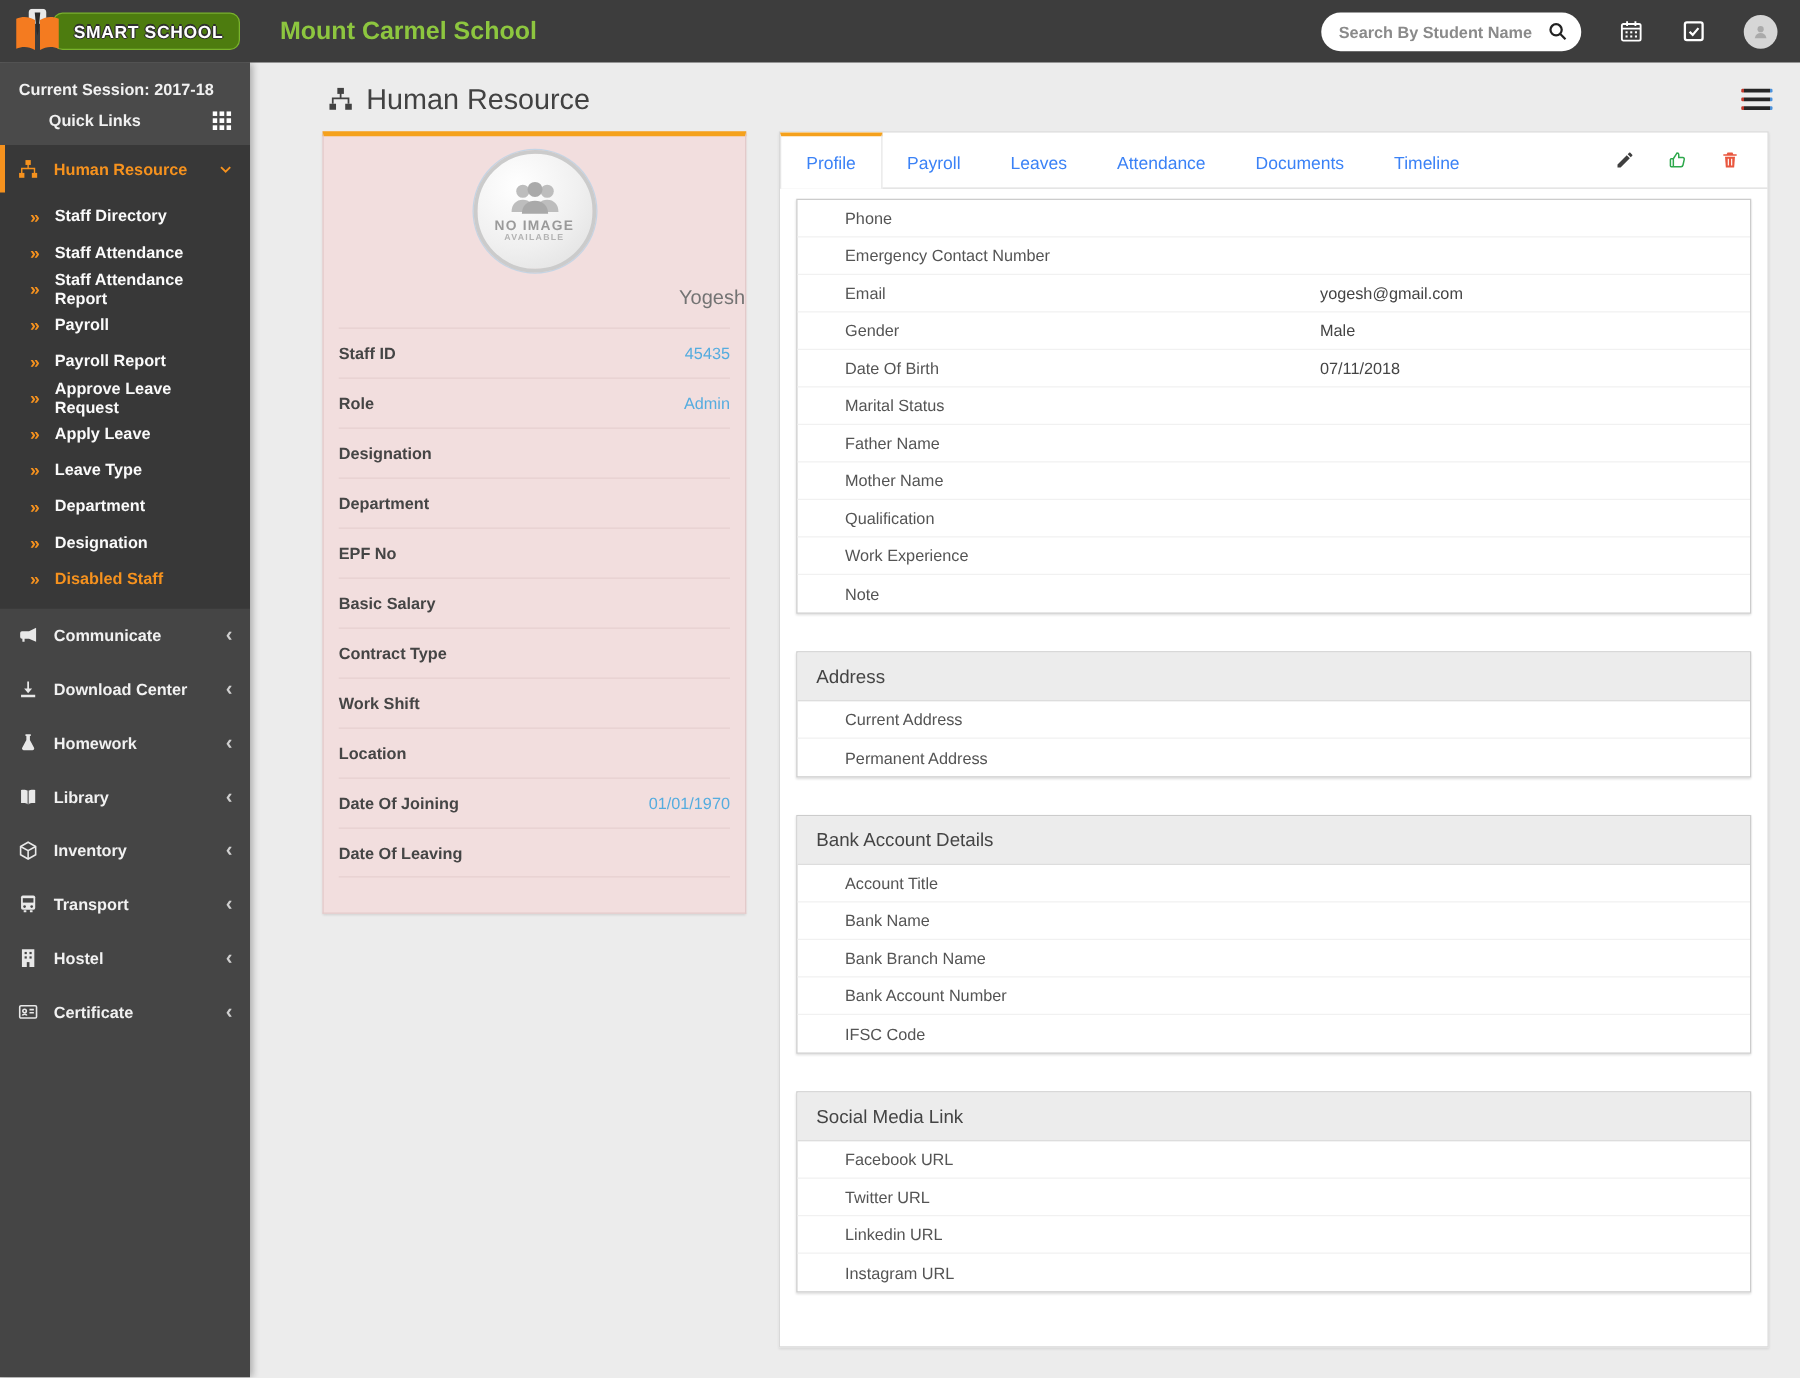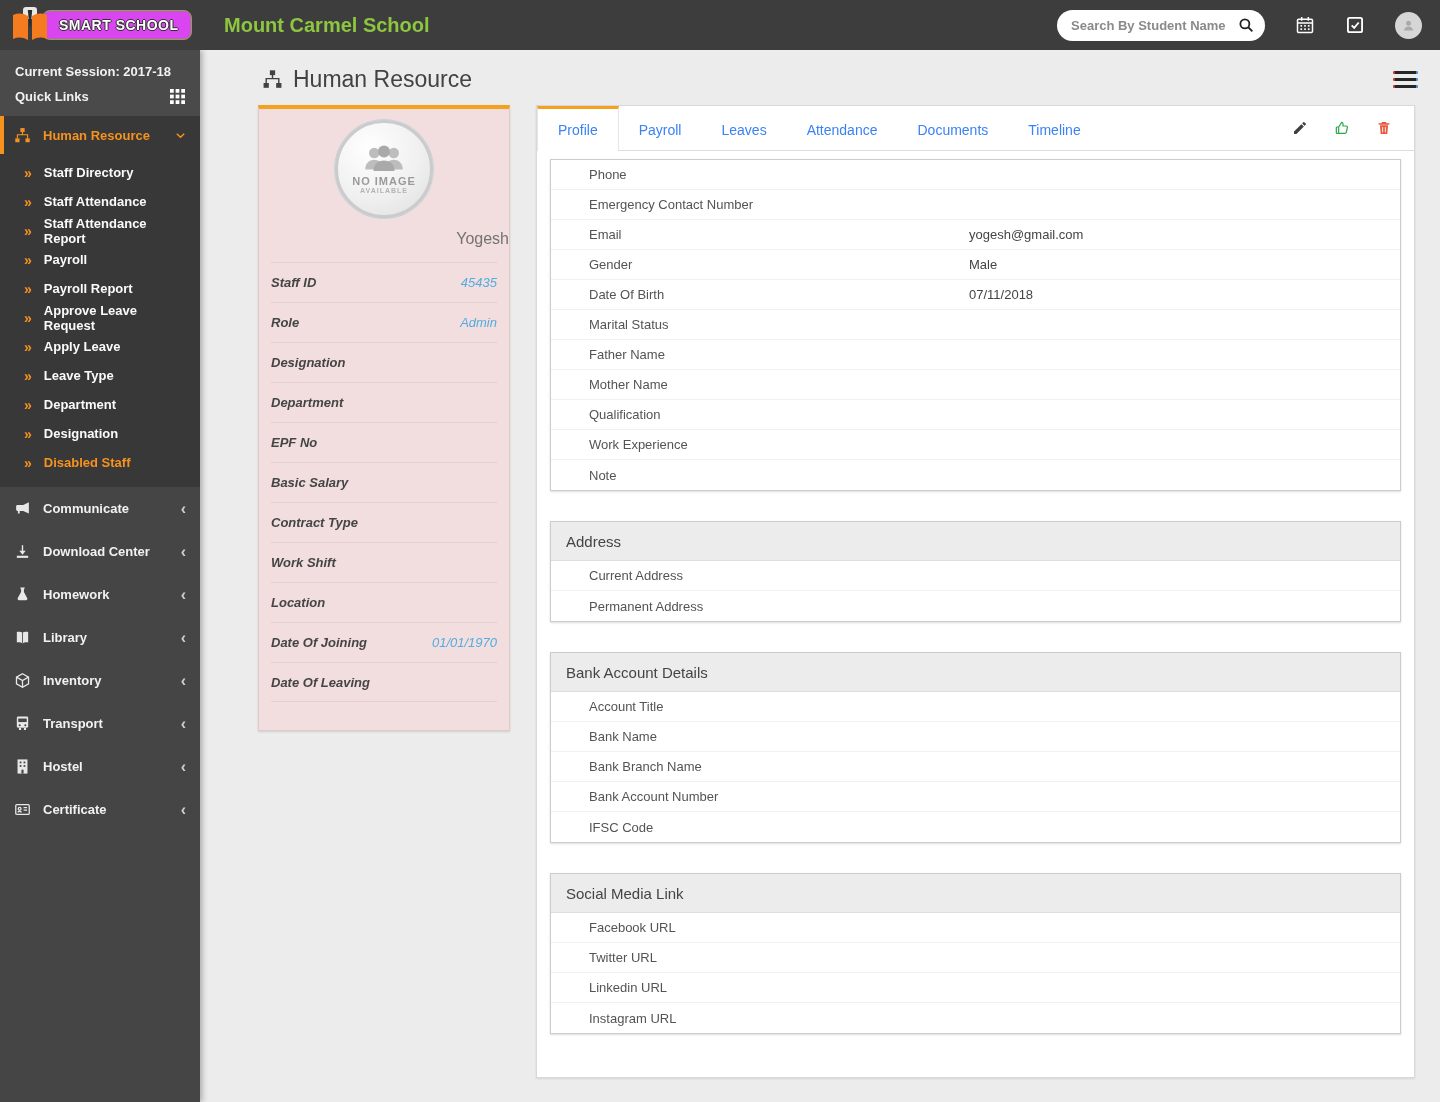--- a/index.html
+++ b/index.html
@@ -2,40 +2,40 @@
 <html><head>
 <meta charset="utf-8">
 <style>
   * { margin:0; padding:0; box-sizing:border-box; }
   html,body { width:1440px; height:1102px; font-family:"Liberation Sans", sans-serif; background:#ececec; overflow:hidden; }
 
   
   .app-header { height:50px; background:#3d3d3d; display:flex; align-items:center; padding:0 18px 0 10px; position:relative; z-index:5; }
   .logo { display:flex; align-items:center; width:190px; }
   .logo-book { width:40px; height:36px; margin-right:-8px; position:relative; z-index:2; }
-  .logo-pill { background:#d946ef; border:1px solid #79b32c; border-radius:8px; padding:6px 12px 6px 16px; color:#fff; font-size:14px; font-weight:800; letter-spacing:.5px; white-space:nowrap;
+  .logo-pill { background:#4d7c0f; border:1px solid #79b32c; border-radius:8px; padding:6px 12px 6px 16px; color:#fff; font-size:14px; font-weight:800; letter-spacing:.5px; white-space:nowrap;
     text-shadow:1px 0 0 #2f2f2f,-1px 0 0 #2f2f2f,0 1px 0 #2f2f2f,0 -1px 0 #2f2f2f; }
   .school-name { color:#8dc63f; font-size:20px; font-weight:700; margin-left:24px; }
   .header-right { margin-left:auto; display:flex; align-items:center; gap:30px; }
   .search-pill { background:#fff; border-radius:16px; height:31px; width:208px; display:flex; align-items:center; padding:0 10px 0 14px; }
   .search-pill input { border:0; outline:0; flex:1; min-width:0; font-size:13px; color:#555; font-family:"Liberation Sans",sans-serif;font-weight:bold; }
   .search-pill input::placeholder { color:#8a8a8a; }
   .search-btn { width:18px; height:18px; color:#222; cursor:pointer; flex:none; }
   .hicon { width:20px; height:20px; color:#fff; cursor:pointer; }
   .avatar { width:27px; height:27px; border-radius:50%; background:#d6d6d6; display:flex; align-items:center; justify-content:center; color:#aaa; cursor:pointer; }
   .avatar svg { width:15px; height:15px; }
 
   
   .layout { display:flex; height:1052px;gap:44px; }
 
   
   .sidebar { width:200px; background:#454545; color:#f1f1f1; box-shadow:2px 0 6px rgba(0,0,0,.3); position:relative; z-index:4; flex:none; }
   .session-block { background:#4a4a4a; padding:10px 15px 12px; font-size:13px; font-weight:700; }
   .session-line { padding:4px 0; }
-  .quick-row { display:flex; align-items:center; padding-top:6px; cursor:pointer; }
+  .quick-row { display:flex; align-items:center; padding-top:6px; cursor:pointer;margin-left:24px; }
   .quick-row .gicon { margin-left:auto; width:15px; height:15px; color:#fff; }
   .mitem { display:flex; align-items:center; height:43px; padding:0 14px; font-size:13px; font-weight:700; cursor:pointer; color:#f1f1f1; }
   .mitem .micon { width:17px; height:17px; margin-right:12px; color:#e8e8e8; flex:none; }
   .mitem .mchev { margin-left:auto; color:#cfcfcf; font-size:16px; line-height:1; }
   .hr-group { background:#383838; }
   .hr-head { height:38px; border-left:4px solid #f6921e; padding-left:10px; color:#f6921e; }
   .hr-head .micon { color:#f6921e; }
   .hr-head .mchev svg { width:11px; height:11px; color:#f6921e; }
   .submenu { list-style:none; padding:4px 0 10px; }
   .subitem { display:flex; align-items:center; height:29px; padding:0 10px 0 24px; font-size:13px; font-weight:700; cursor:pointer; color:#fafafa; }
@@ -47,28 +47,28 @@
   .page-head { display:flex; align-items:center; padding:16px 22px 12px 18px; }
   .page-head .ticon { width:21px; height:21px; color:#424242; margin-right:10px; }
   .page-title { font-size:23px; color:#424242; font-weight:400; }
   .burger { margin-left:auto; width:25px; height:17px; display:flex; flex-direction:column; justify-content:space-between; cursor:pointer; }
   .burger span { height:3px; border-radius:1px;
     background:linear-gradient(to right,#c0392b 0 2px,#262626 2px calc(100% - 2px),#4a90d9 calc(100% - 2px) 100%); }
 
   .content { display:flex; align-items:flex-start; padding:0 25px 20px 14px; gap:26px; }
 
   
-  .profile-card { width:252px; flex:none; background:#f2dede; border:1px solid #e3caca; border-top:4px solid #f5a11c; box-shadow:0 1px 2px rgba(0,0,0,.12); padding-bottom:28px; }
+  .profile-card { width:339px; flex:none; background:#f2dede; border:1px solid #e3caca; border-top:4px solid #f5a11c; box-shadow:0 1px 2px rgba(0,0,0,.12); padding-bottom:28px; }
   .pc-circle { width:98px; height:98px; border-radius:50%; margin:11px auto 0; border:3px solid #cbcbcb; box-shadow:0 0 0 1px #c4d4e4;
     background:radial-gradient(circle at 35% 28%, #ffffff, #f0f0f0 55%, #e2e2e2 90%); display:flex; flex-direction:column; align-items:center; justify-content:center; text-align:center; }
   .pc-circle svg { width:52px; height:30px; margin-bottom:1px; }
   .noimg1 { font-size:11px; font-weight:700; color:#9a9a9a; letter-spacing:1px; }
   .noimg2 { font-size:7px; font-weight:700; color:#b3b3b3; letter-spacing:1px; }
   .pc-name { text-align:right; font-size:16px; color:#737373; padding:12px 0 14px; }
-  .prow { display:flex; align-items:center; min-height:40px; margin:0 12px; border-top:1px solid #e6cfcf; font-size:13px;font-style:italic; }
+  .prow { display:flex; align-items:center; min-height:40px; margin:0 12px; border-top:1px solid #e6cfcf; font-size:13px; }
   .prow:last-child { border-bottom:1px solid #e6cfcf; }
   .plabel { font-weight:700; color:#454545; }
   .pvalue { margin-left:auto; color:#55acdf; }
 
   
   .right-panel { flex:1; background:#fff; border:1px solid #d9d9d9; box-shadow:0 1px 2px rgba(0,0,0,.1); min-height:973px; }
   .tabbar { display:flex; align-items:stretch; height:45px; border-bottom:1px solid #ddd; }
   .tab { display:flex; align-items:center; padding:0 20px; font-size:14px; color:#3b82f6; cursor:pointer; border-top:3px solid transparent; }
   .tab.active { border-top:3px solid #f5a11c; border-left:1px solid #e6e6e6; border-right:1px solid #e6e6e6; margin-bottom:-1px; background:#fff; }
   .tab-actions { margin-left:auto; display:flex; align-items:center; gap:26px; padding-right:22px; }

